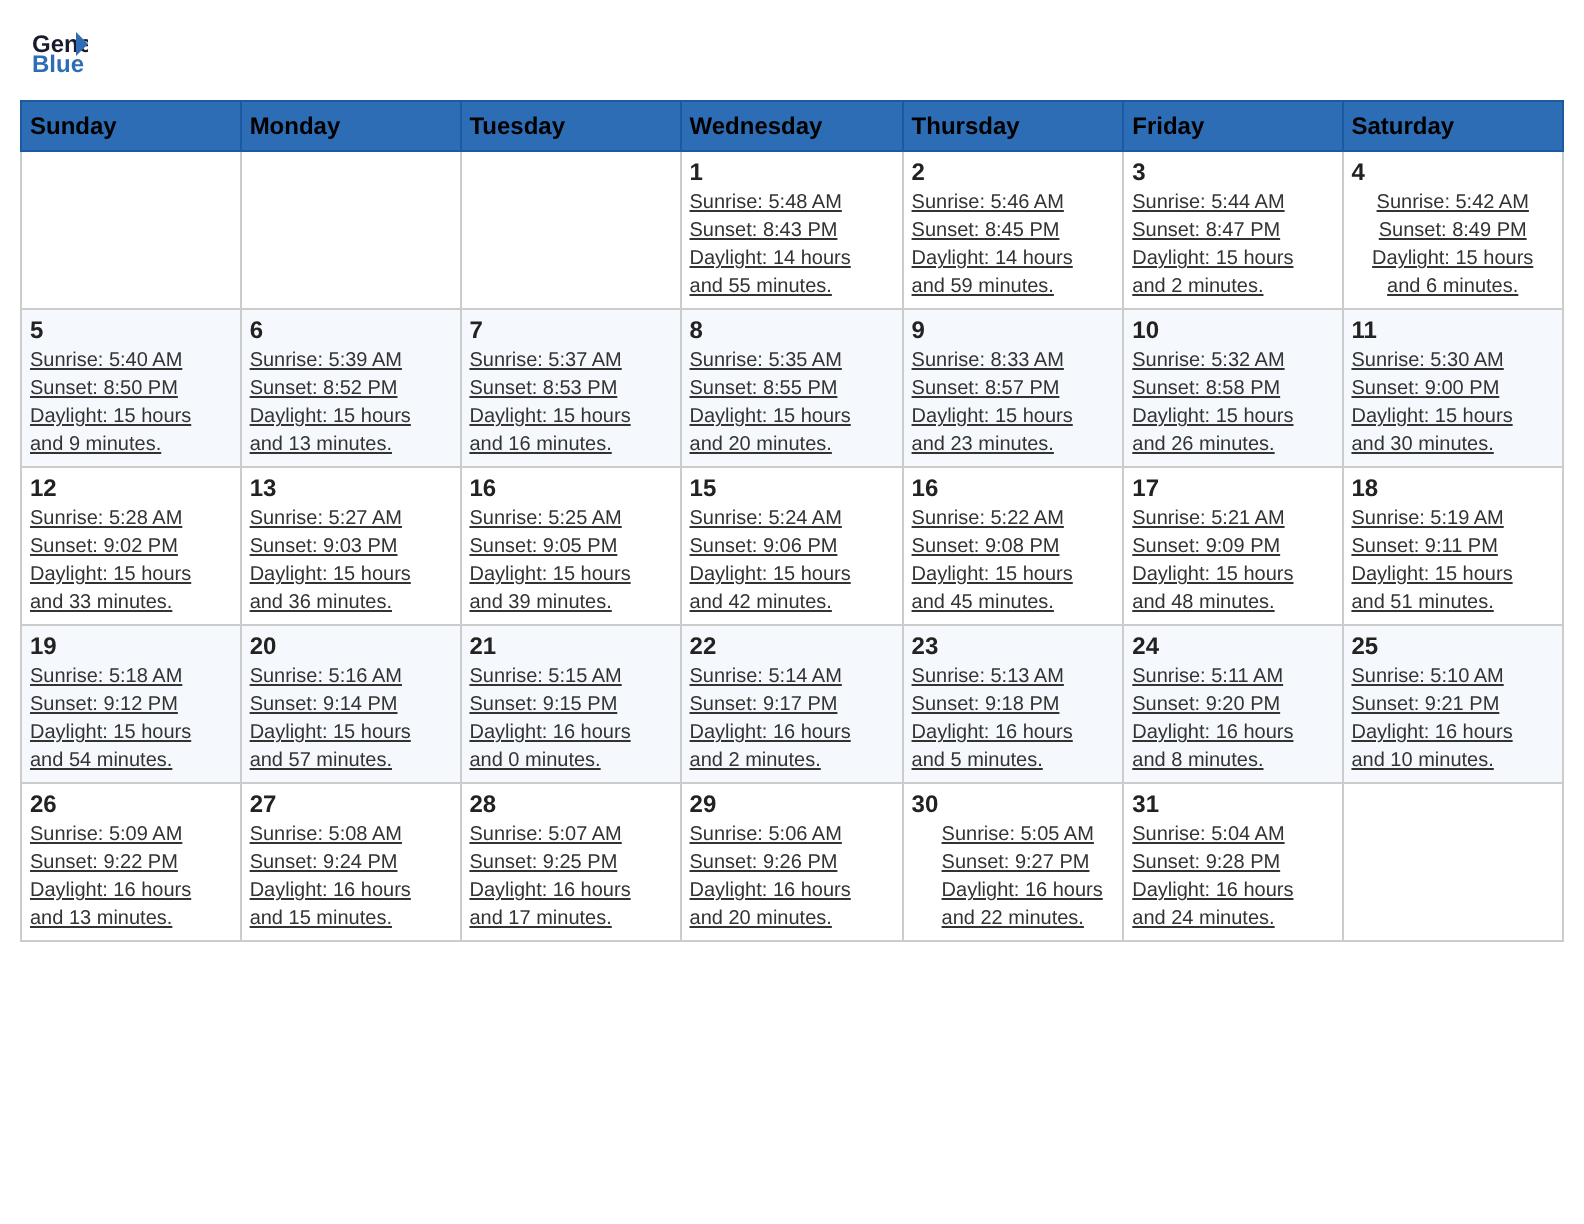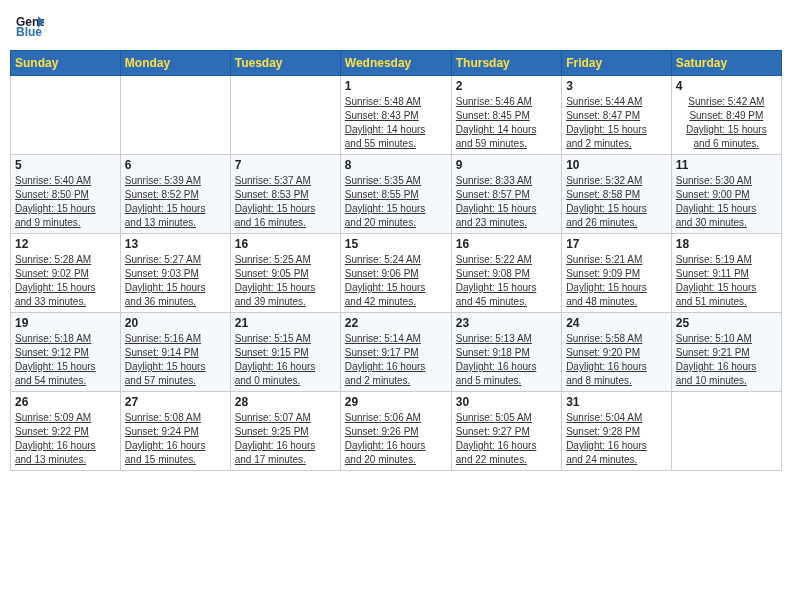--- a/index.html
+++ b/index.html
@@ -48,21 +48,21 @@
       font-size: 14px;
       color: #444;
     }
     .calendar {
       width: 100%;
       border-collapse: collapse;
       border: 1px solid #ccc;
     }
     .calendar th {
       background: #2d6db5;
-      color: #fde047;
+      color: #000000;
       font-size: 12px;
       font-weight: bold;
       padding: 5px 4px;
       text-align: left;
       border: 1px solid #1a5aa0;
     }
     .calendar td {
       vertical-align: top;
       border: 1px solid #ccc;
       padding: 3px 4px;
@@ -294,21 +294,21 @@
         </td>
         <td>
           <span class="day-number">23</span>
           <div class="day-info" style="white-space: pre-line;">Sunrise: 5:13 AM
 Sunset: 9:18 PM
 Daylight: 16 hours
 and 5 minutes.</div>
         </td>
         <td>
           <span class="day-number">24</span>
-          <div class="day-info" style="white-space: pre-line;">Sunrise: 5:58 AM
+          <div class="day-info" style="white-space: pre-line;">Sunrise: 5:11 AM
 Sunset: 9:20 PM
 Daylight: 16 hours
 and 8 minutes.</div>
         </td>
         <td>
           <span class="day-number">25</span>
           <div class="day-info" style="white-space: pre-line;">Sunrise: 5:10 AM
 Sunset: 9:21 PM
 Daylight: 16 hours
 and 10 minutes.</div>
@@ -338,21 +338,21 @@
         </td>
         <td>
           <span class="day-number">29</span>
           <div class="day-info" style="white-space: pre-line;">Sunrise: 5:06 AM
 Sunset: 9:26 PM
 Daylight: 16 hours
 and 20 minutes.</div>
         </td>
         <td>
           <span class="day-number">30</span>
-          <div class="day-info" style="white-space: pre-line;">Sunrise: 5:05 AM
+          <div class="day-info" style="white-space: pre-line; margin-left: 15px;">Sunrise: 5:05 AM
 Sunset: 9:27 PM
 Daylight: 16 hours
 and 22 minutes.</div>
         </td>
         <td>
           <span class="day-number">31</span>
           <div class="day-info" style="white-space: pre-line;">Sunrise: 5:04 AM
 Sunset: 9:28 PM
 Daylight: 16 hours
 and 24 minutes.</div>

